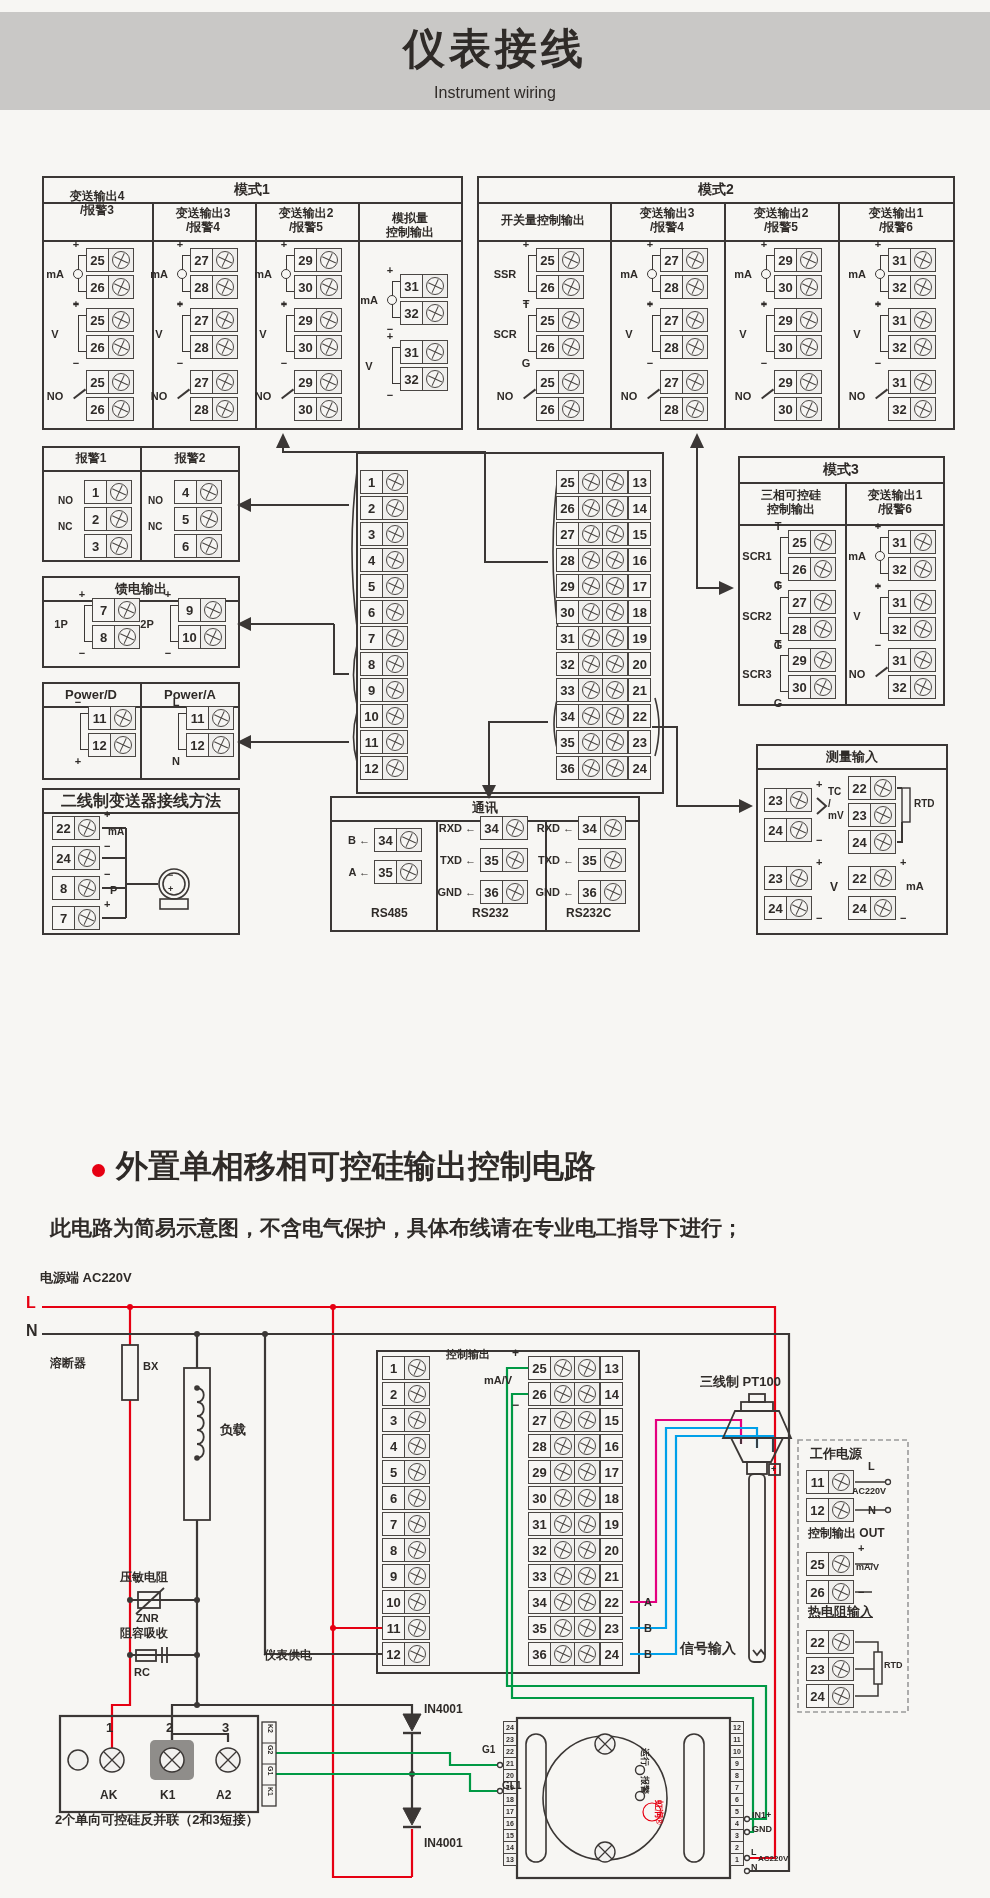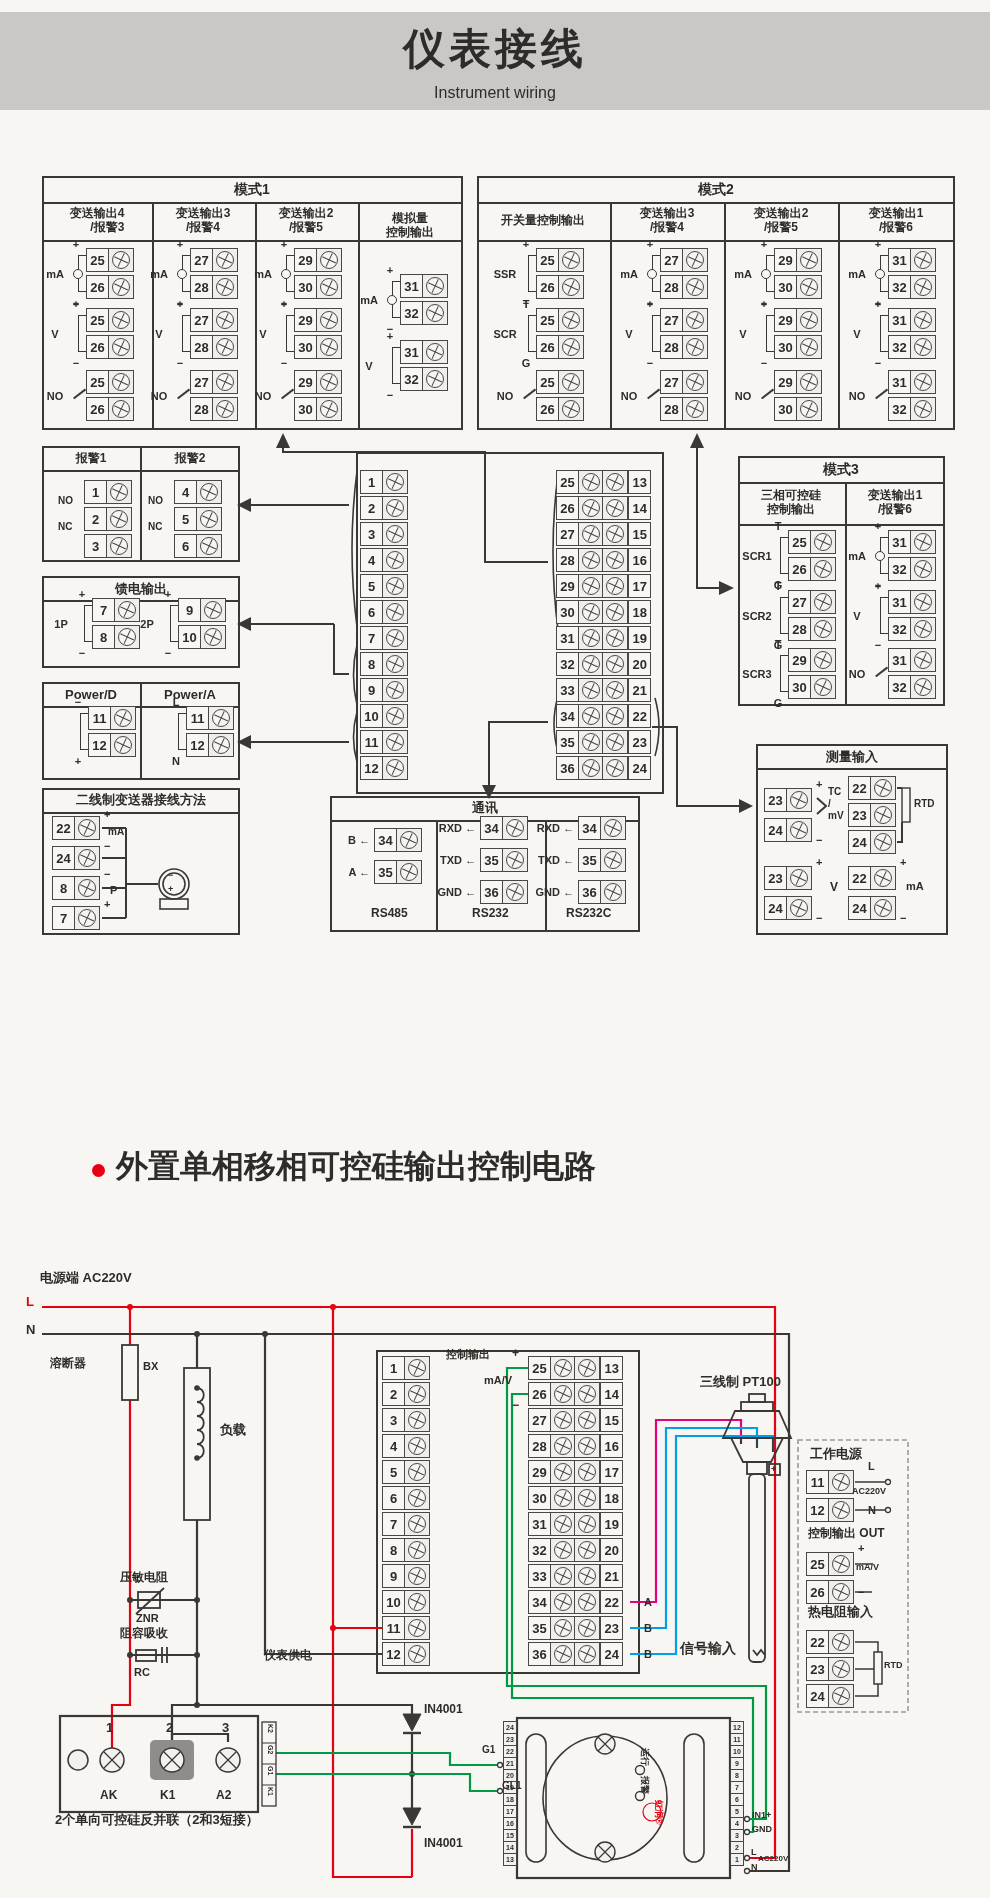--- a/index.html
+++ b/index.html
@@ -8,21 +8,21 @@
   .banner{position:absolute;left:0;top:12px;width:990px;height:98px;background:#c9c8c6}
   .box{position:absolute;border:2.2px solid #3b3735;box-sizing:border-box}
   .ln{position:absolute;background:#3b3735}
   .lb{position:absolute;font-weight:bold;color:#2f2b28;white-space:pre-line;line-height:1.18}
   .nrm{font-weight:normal}
   .red{color:#e60012}
   .ctr{transform:translateX(-50%);text-align:center}
   .ra{transform:translateX(-100%)}
   .rot{transform:rotate(90deg);transform-origin:0 0}
   .s7{font-size:7px}.s8{font-size:8px}.s9{font-size:9px}.s10{font-size:10px}.s11{font-size:11px}
-  .s12{font-size:12px}.s13{font-size:13px}.s14{font-size:14px}.s15{font-size:13px}.s16{font-size:16px}
+  .s12{font-size:12px}.s13{font-size:13px}.s14{font-size:14px}.s15{font-size:16px}.s16{font-size:16px}
   .s21{font-size:21px}.s32{font-size:32px}.s42{font-size:42px;letter-spacing:4px}
   .bullet{position:absolute;left:92px;top:1164px;width:13px;height:13px;border-radius:50%;background:#e60012}
   
   .term{position:absolute;display:flex}
   .crow{display:flex}
   .col{position:absolute;display:flex;flex-direction:column;gap:2px}
   .ncell{width:23px;height:24px;border:1.4px solid #4a4643;box-sizing:border-box;display:flex;
          align-items:center;justify-content:center;font-size:13px;font-weight:bold;background:#f7f6f4}
   .scell{width:26px;height:24px;border:1.4px solid #4a4643;box-sizing:border-box;margin-left:-1.4px;
          display:flex;align-items:center;justify-content:center;background:#efeeec}
@@ -96,20 +96,21 @@
   <div class="ln" style="left:545px;top:820px;width:1.5px;height:112px"></div>
 
   <div class="box" style="left:756px;top:744px;width:192px;height:191px"></div>
   <div class="ln" style="left:756px;top:768px;width:192px;height:1.5px"></div>
 
   <div class="box" style="left:356px;top:452px;width:308px;height:342px"></div>
   <div class="box" style="left:376px;top:1350px;width:264px;height:324px"></div>
 
   <div class="bullet"></div>
   <div class="lb s32" style="left:116px;top:1148px">外置单相移相可控硅输出控制电路</div>
+  <div class="lb s21" style="left:50px;top:1216px">此电路为简易示意图，不含电气保护，具体布线请在专业电工指导下进行；</div>
 
   <svg class="ovl" width="990" height="1898" viewBox="0 0 990 1898">
     <g stroke="#3b3735" stroke-width="2" fill="none">
       <path d="M283,447 V452 H485 V562 H548"></path>
       <path d="M697,447 V588 H719"></path>
       <path d="M349,505 H251"></path>
       <path d="M334,624 H251 M334,624 V674 H349"></path>
       <path d="M349,742 H251"></path>
       <path d="M548,722 H489 V785"></path>
       <path d="M652,727 H677 V806 H739"></path>
@@ -1555,21 +1556,21 @@
       <div class="tcell">5</div>
       <div class="tcell">4</div>
       <div class="tcell">3</div>
       <div class="tcell">2</div>
       <div class="tcell">1</div>
     </div>
 
   <div>
 
   <div class="lb s14 ctr" style="left: 252px; top: 181px;">模式1</div>
-      <div class="lb s12 ctr" style="left: 97px; top: 206px; text-align: right;">变送输出4
+      <div class="lb s12 ctr" style="left: 97px; top: 189px;">变送输出4
 /报警3</div>
       <div class="lb s12 ctr" style="left: 203px; top: 206px;">变送输出3
 /报警4</div>
       <div class="lb s12 ctr" style="left: 306px; top: 206px;">变送输出2
 /报警5</div>
       <div class="lb s12 ctr" style="left: 410px; top: 211px;">模拟量
 控制输出</div>
       <div class="lb s14 ctr" style="left: 716px; top: 181px;">模式2</div>
       <div class="lb s12 ctr" style="left: 543px; top: 213px;">开关量控制输出</div>
       <div class="lb s12 ctr" style="left: 667px; top: 206px;">变送输出3
@@ -1659,21 +1660,21 @@
       <div class="lb s13" style="left: 700px; top: 1374px;">三线制 PT100</div>
       <div class="lb s9" style="left: 771px; top: 1464px;">+</div>
       <div class="lb s13" style="left: 810px; top: 1446px;">工作电源</div>
       <div class="lb s11" style="left: 868px; top: 1460px;">L</div>
       <div class="lb s9" style="left: 852px; top: 1486px;">AC220V</div>
       <div class="lb s11" style="left: 868px; top: 1504px;">N</div>
       <div class="lb s12" style="left: 808px; top: 1526px;">控制输出 OUT</div>
       <div class="lb s11" style="left: 858px; top: 1542px;">+</div>
       <div class="lb s9" style="left: 856px; top: 1562px;">mA/V</div>
       <div class="lb s11" style="left: 858px; top: 1586px;">−</div>
-      <div class="lb s13" style="left: 808px; top: 1604px;">热电阻输入</div>
+      <div class="lb s13" style="left: 808px; top: 1604px; text-decoration: underline;">热电阻输入</div>
       <div class="lb s9" style="left: 884px; top: 1660px;">RTD</div>
       <div class="lb s9" style="left: 752px; top: 1810px;">IN1+</div>
       <div class="lb s9" style="left: 752px; top: 1824px;">GND</div>
       <div class="lb s9" style="left: 751px; top: 1847px;">L</div>
       <div class="lb s8" style="left: 758px; top: 1854px;">AC220V</div>
       <div class="lb s9" style="left: 751px; top: 1862px;">N</div>
       <div class="lb s9 rot" style="left: 650px; top: 1748px;">运行</div>
       <div class="lb s9 rot" style="left: 650px; top: 1776px;">报警</div>
       <div class="lb s9 rot red" style="left: 664px; top: 1800px;">虹润®</div>
       <div class="lb s7 rot" style="left: 274px; top: 1724px;">K2</div>

